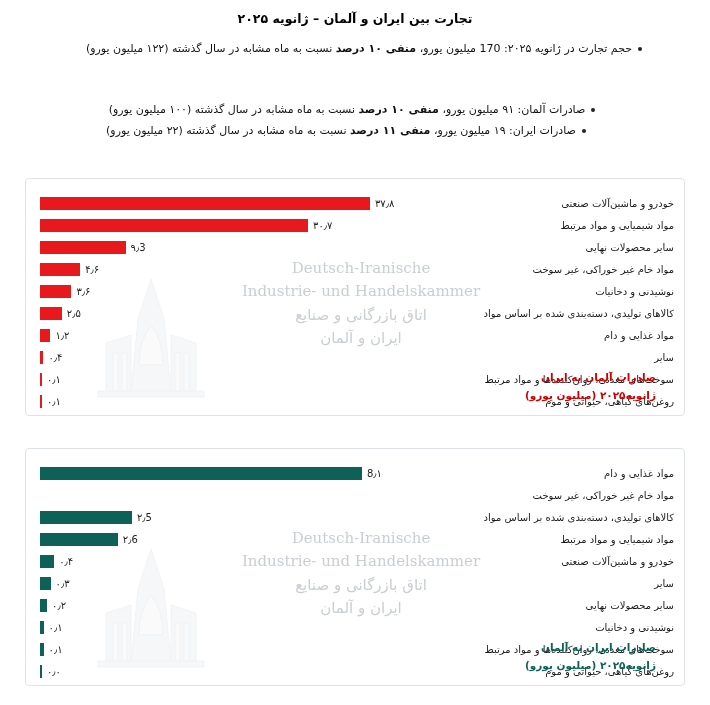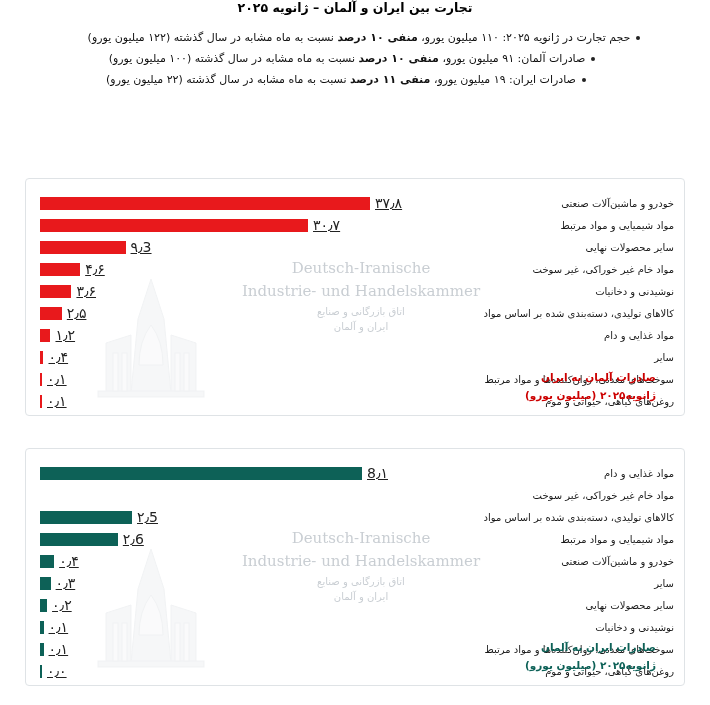--- a/index.html
+++ b/index.html
@@ -14,20 +14,21 @@
     color: #111111;
     position: relative;
     overflow: hidden;
   }
 
   
   .header {
     text-align: center;
     font-size: 12.5px;
     font-weight: bold;
+    padding-top: 11px;
     color: #000;
     letter-spacing: 0;
   }
 
   .bullets {
     margin: 13px 0 0 0;
     padding: 0;
     list-style: none;
     font-size: 11px;
     line-height: 1.9;
@@ -43,21 +44,21 @@
     display: inline-block;
     width: 4px;
     height: 4px;
     border-radius: 50%;
     background: #222;
     vertical-align: middle;
     margin-left: 6px;
     margin-right: 0;
   }
   .b1 { margin-right: -18px; }
-  .b2 { margin-right: 6px; }
+  .b2 { margin-right: 6px; margin-top: 40px; }
   .b3 { margin-right: 18px; }
   .bullets b { font-weight: bold; }
 
   
   .panel {
     position: absolute;
     left: 25px;
     width: 660px;
     border: 1px solid #dfe3e6;
     border-radius: 4px;
@@ -81,21 +82,21 @@
     color: #c9ced3;
     font-size: 15px;
     line-height: 1.55;
     text-align: center;
     direction: ltr;
     font-family: "DejaVu Serif", "Liberation Serif", serif;
   }
   .wm-text .fa {
     direction: rtl;
     font-family: "DejaVu Sans", "Liberation Sans", sans-serif;
-    font-size: 10px;
+    font-size: 15px;
   }
   #panel-exports-de .wm-text { top: 78px; }
   #panel-exports-ir .wm-text { top: 78px; }
 
   .wm-tower {
     position: absolute;
     bottom: 12px;
     left: 50px;
     width: 150px;
     height: 130px;
@@ -131,26 +132,25 @@
     flex: 1 1 auto;
     display: flex;
     align-items: center;
     direction: ltr;
   }
   .row .bar {
     height: 13px;
     border-radius: 0;
   }
   .row .val {
-    font-size: 14px;
+    font-size: 10px;
     color: #222;
     margin-left: 5px;
     direction: rtl;
     white-space: nowrap;
-    text-decoration: underline;
   }
 
   .caption {
     position: absolute;
     bottom: 10px;
     right: 28px;
     text-align: right;
     font-size: 10.5px;
     font-weight: bold;
     line-height: 1.7;
@@ -158,21 +158,21 @@
   }
   .caption .l1, .caption .l2 { display: block; }
 </style>
 </head>
 <body>
 
 <div class="header">تجارت بین ایران و آلمان – ژانویه ۲۰۲۵</div>
 
 <ul class="bullets">
   <li class="b1">
-    <span class="bdot"></span><span>حجم تجارت در ژانویه ۲۰۲۵: ۱۱۰ میلیون یورو، </span><b>منفی ۱۰ درصد</b><span> نسبت به ماه مشابه در سال گذشته (۱۲۲ میلیون یورو)</span>
+    <span class="bdot"></span><span>حجم تجارت در ژانویه ۲۰۲۵: 170 میلیون یورو، </span><b>منفی ۱۰ درصد</b><span> نسبت به ماه مشابه در سال گذشته (۱۲۲ میلیون یورو)</span>
   </li>
   <li class="b2">
     <span class="bdot"></span><span>صادرات آلمان: ۹۱ میلیون یورو، </span><b>منفی ۱۰ درصد</b><span> نسبت به ماه مشابه در سال گذشته (۱۰۰ میلیون یورو)</span>
   </li>
   <li class="b3">
     <span class="bdot"></span><span>صادرات ایران: ۱۹ میلیون یورو، </span><b>منفی ۱۱ درصد</b><span> نسبت به ماه مشابه در سال گذشته (۲۲ میلیون یورو)</span>
   </li>
 </ul>
 
 <div class="panel" id="panel-exports-de">

